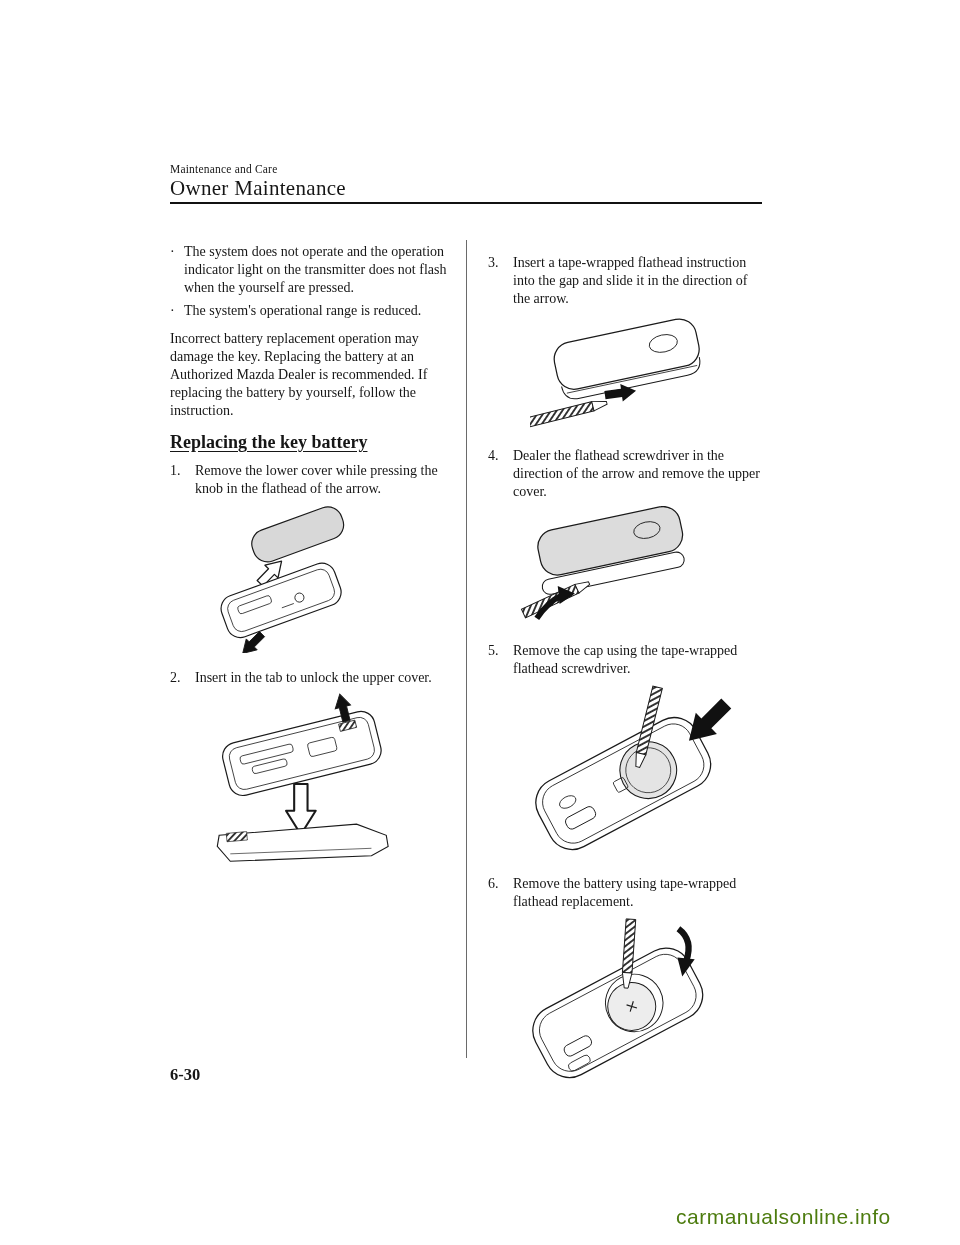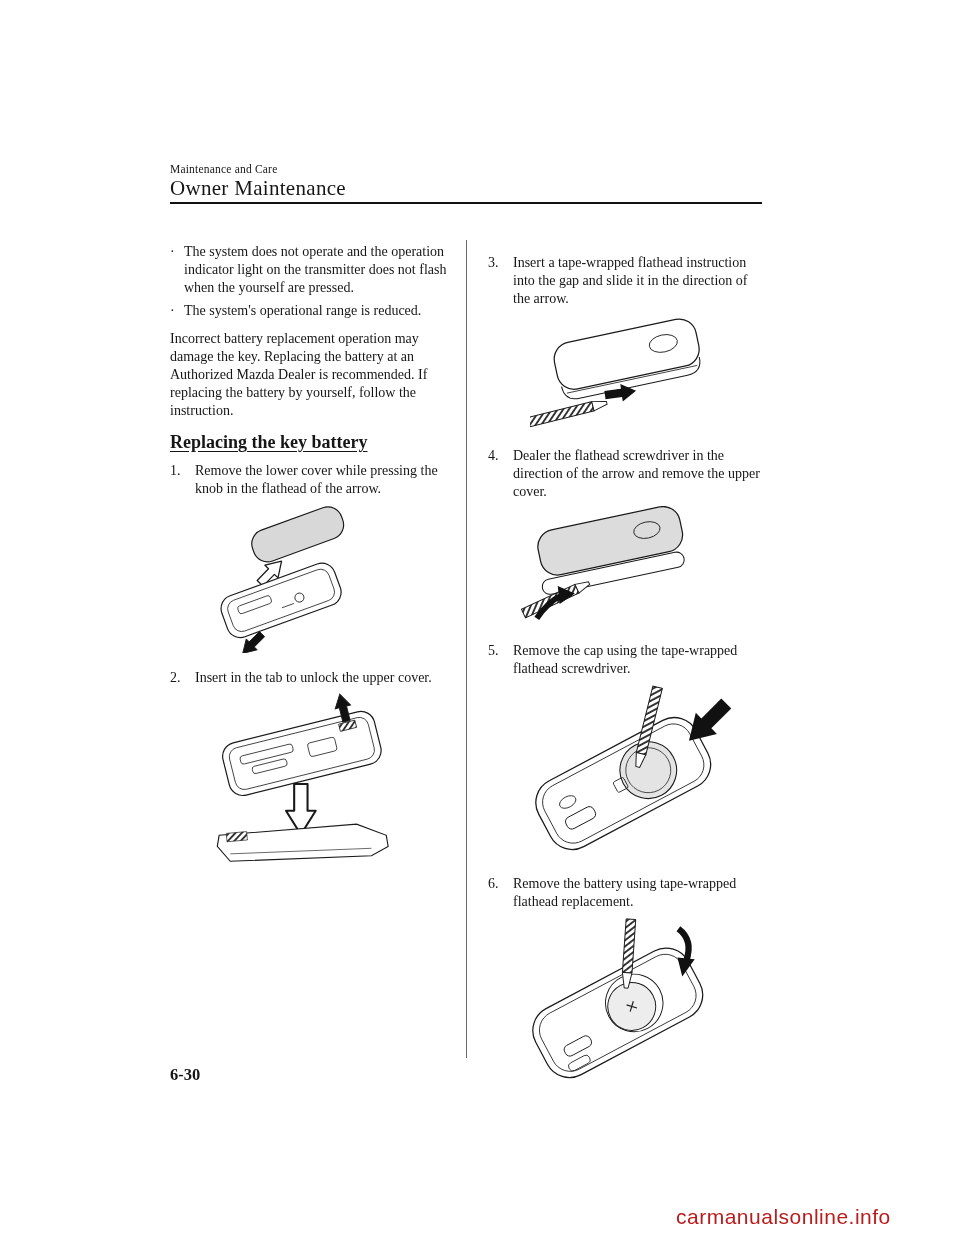--- a/index.html
+++ b/index.html
@@ -36,21 +36,21 @@
 
   .figure { margin-top:5px; }
   .fig1 { margin-left:26px; }
   .fig2 { margin-left:38px; }
   .fig3 { margin-left:42px; }
   .fig4 { margin-left:22px; }
   .fig5 { margin-left:14px; }
   .fig6 { margin-left:16px; }
 
   .page-number { position:absolute; left:170px; top:1050px; font-size:16.5px; font-weight:bold;margin-top:15px; }
-  .watermark { position:absolute; left:676px; top:1205px; font-size:21px; color:#b91c1c;
+  .watermark { position:absolute; left:676px; top:1205px; font-size:21px; color:#4d7c0f;
     font-family:"Liberation Sans", sans-serif; letter-spacing:.5px; }
 </style>
 </head>
 <body>
 
 <svg width="0" height="0" style="position:absolute" aria-hidden="true">
   <defs>
     <pattern id="hatch" width="5" height="5" patternUnits="userSpaceOnUse" patternTransform="rotate(48)">
       <rect width="5" height="5" fill="#ffffff"></rect>
       <line x1="1" y1="0" x2="1" y2="5" stroke="#1a1a1a" stroke-width="1.8"></line>

